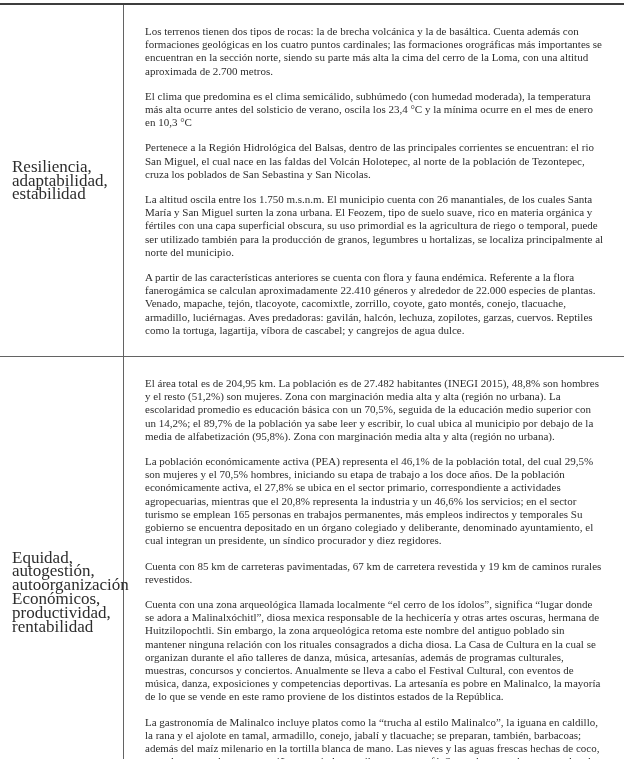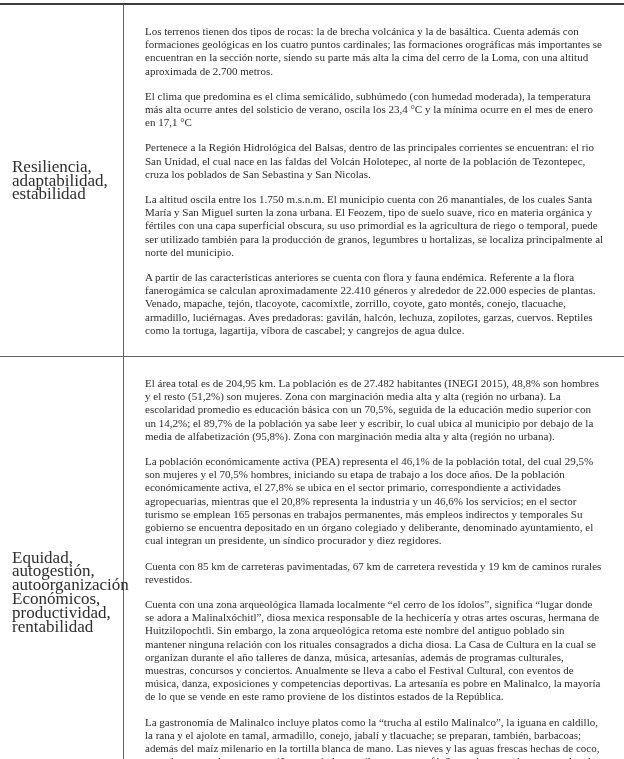--- a/index.html
+++ b/index.html
@@ -88,22 +88,22 @@
 <div class="page">
   <div class="tbl">
 
 
     <div class="tr row-body row-1">
       <div class="col-attr">Resiliencia,
 adaptabilidad,
 estabilidad</div>
       <div class="col-char">
         <p>Los terrenos tienen dos tipos de rocas: la de brecha volcánica y la de basáltica. Cuenta además con formaciones geológicas en los cuatro puntos cardinales; las formaciones orográficas más importantes se encuentran en la sección norte, siendo su parte más alta la cima del cerro de la Loma, con una altitud aproximada de 2.700 metros.</p>
-        <p>El clima que predomina es el clima semicálido, subhúmedo (con humedad moderada), la temperatura más alta ocurre antes del solsticio de verano, oscila los 23,4 °C y la mínima ocurre en el mes de enero en 17,1 °C</p>
-        <p>Pertenece a la Región Hidrológica del Balsas, dentro de las principales corrientes se encuentran: el rio San Unidad, el cual nace en las faldas del Volcán Holotepec, al norte de la población de Tezontepec, cruza los poblados de San Sebastina y San Nicolas.</p>
+        <p>El clima que predomina es el clima semicálido, subhúmedo (con humedad moderada), la temperatura más alta ocurre antes del solsticio de verano, oscila los 23,4 °C y la mínima ocurre en el mes de enero en 10,3 °C</p>
+        <p>Pertenece a la Región Hidrológica del Balsas, dentro de las principales corrientes se encuentran: el rio San Miguel, el cual nace en las faldas del Volcán Holotepec, al norte de la población de Tezontepec, cruza los poblados de San Sebastina y San Nicolas.</p>
         <p>La altitud oscila entre los 1.750 m.s.n.m. El municipio cuenta con 26 manantiales, de los cuales Santa María y San Miguel surten la zona urbana. El Feozem, tipo de suelo suave, rico en materia orgánica y fértiles con una capa superficial obscura, su uso primordial es la agricultura de riego o temporal, puede ser utilizado también para la producción de granos, legumbres u hortalizas, se localiza principalmente al norte del municipio.</p>
         <p>A partir de las características anteriores se cuenta con flora y fauna endémica. Referente a la flora fanerogámica se calculan aproximadamente 22.410 géneros y alrededor de 22.000 especies de plantas. Venado, mapache, tejón, tlacoyote, cacomixtle, zorrillo, coyote, gato montés, conejo, tlacuache, armadillo, luciérnagas. Aves predadoras: gavilán, halcón, lechuza, zopilotes, garzas, cuervos. Reptiles como la tortuga, lagartija, víbora de cascabel; y cangrejos de agua dulce.</p>
       </div>
     </div>
 
     <div class="tr row-body row-2">
       <div class="col-attr">Equidad, autogestión,
 autoorganización
 Económicos,
 productividad,

